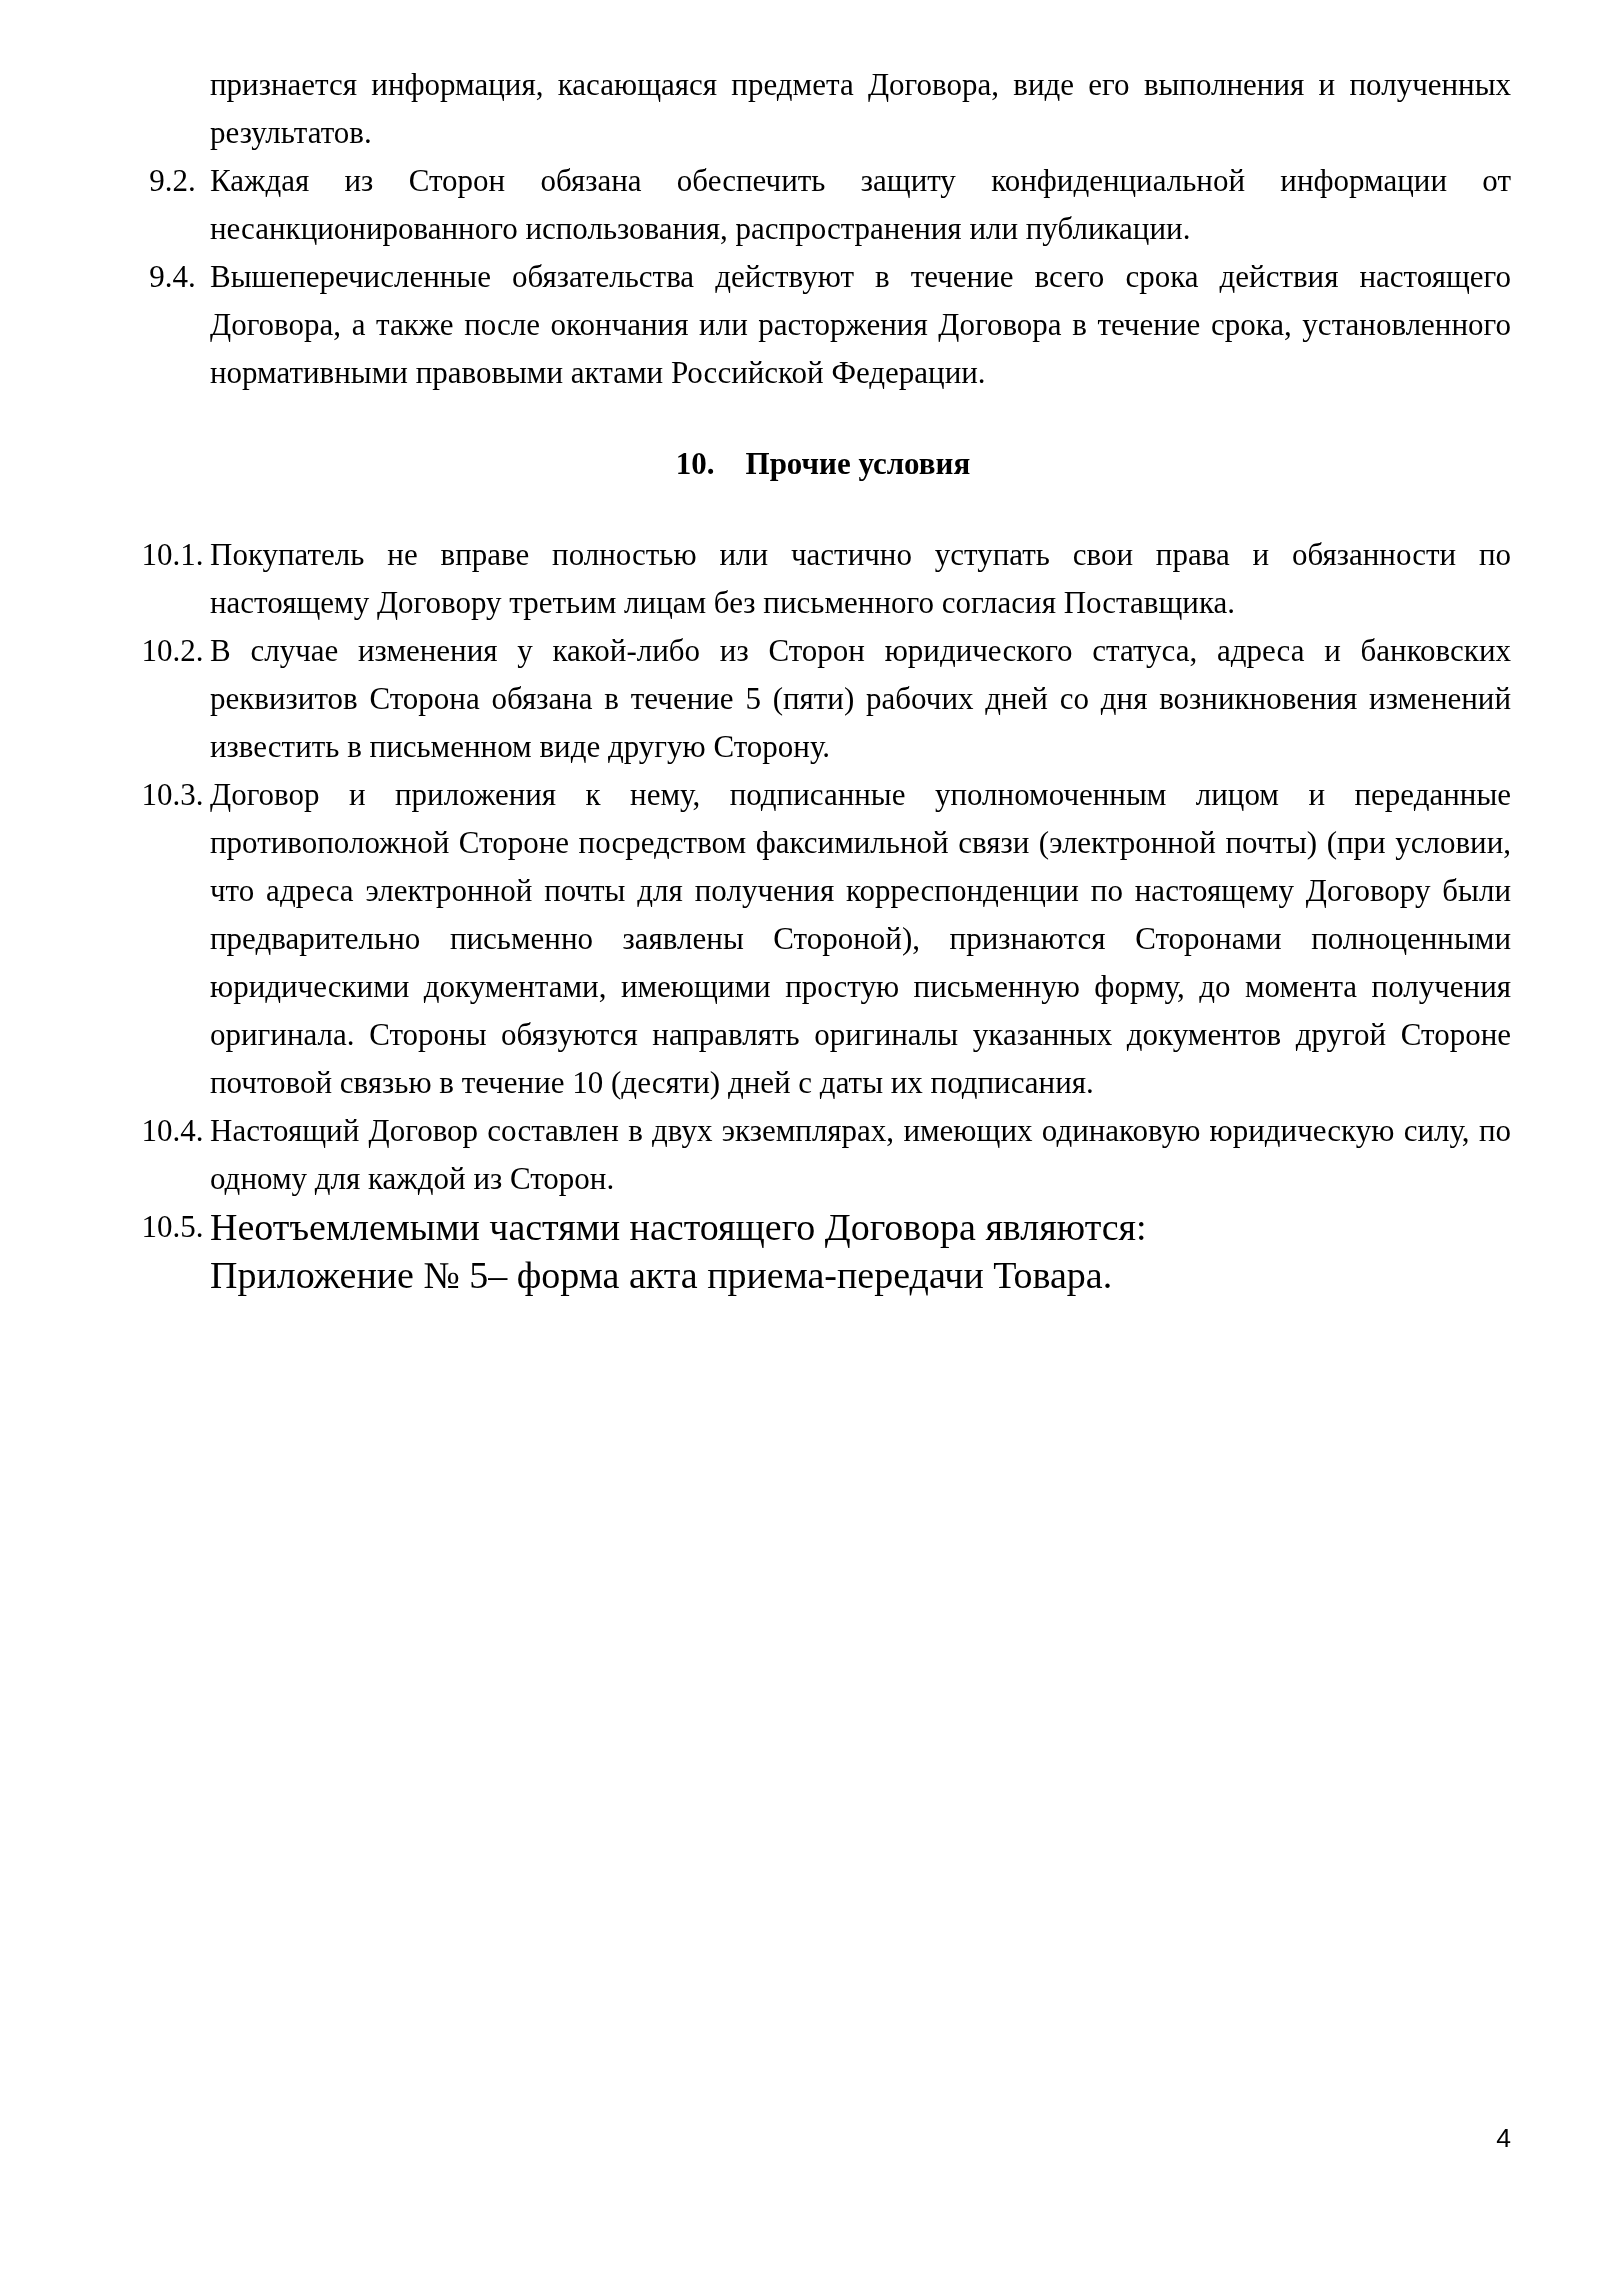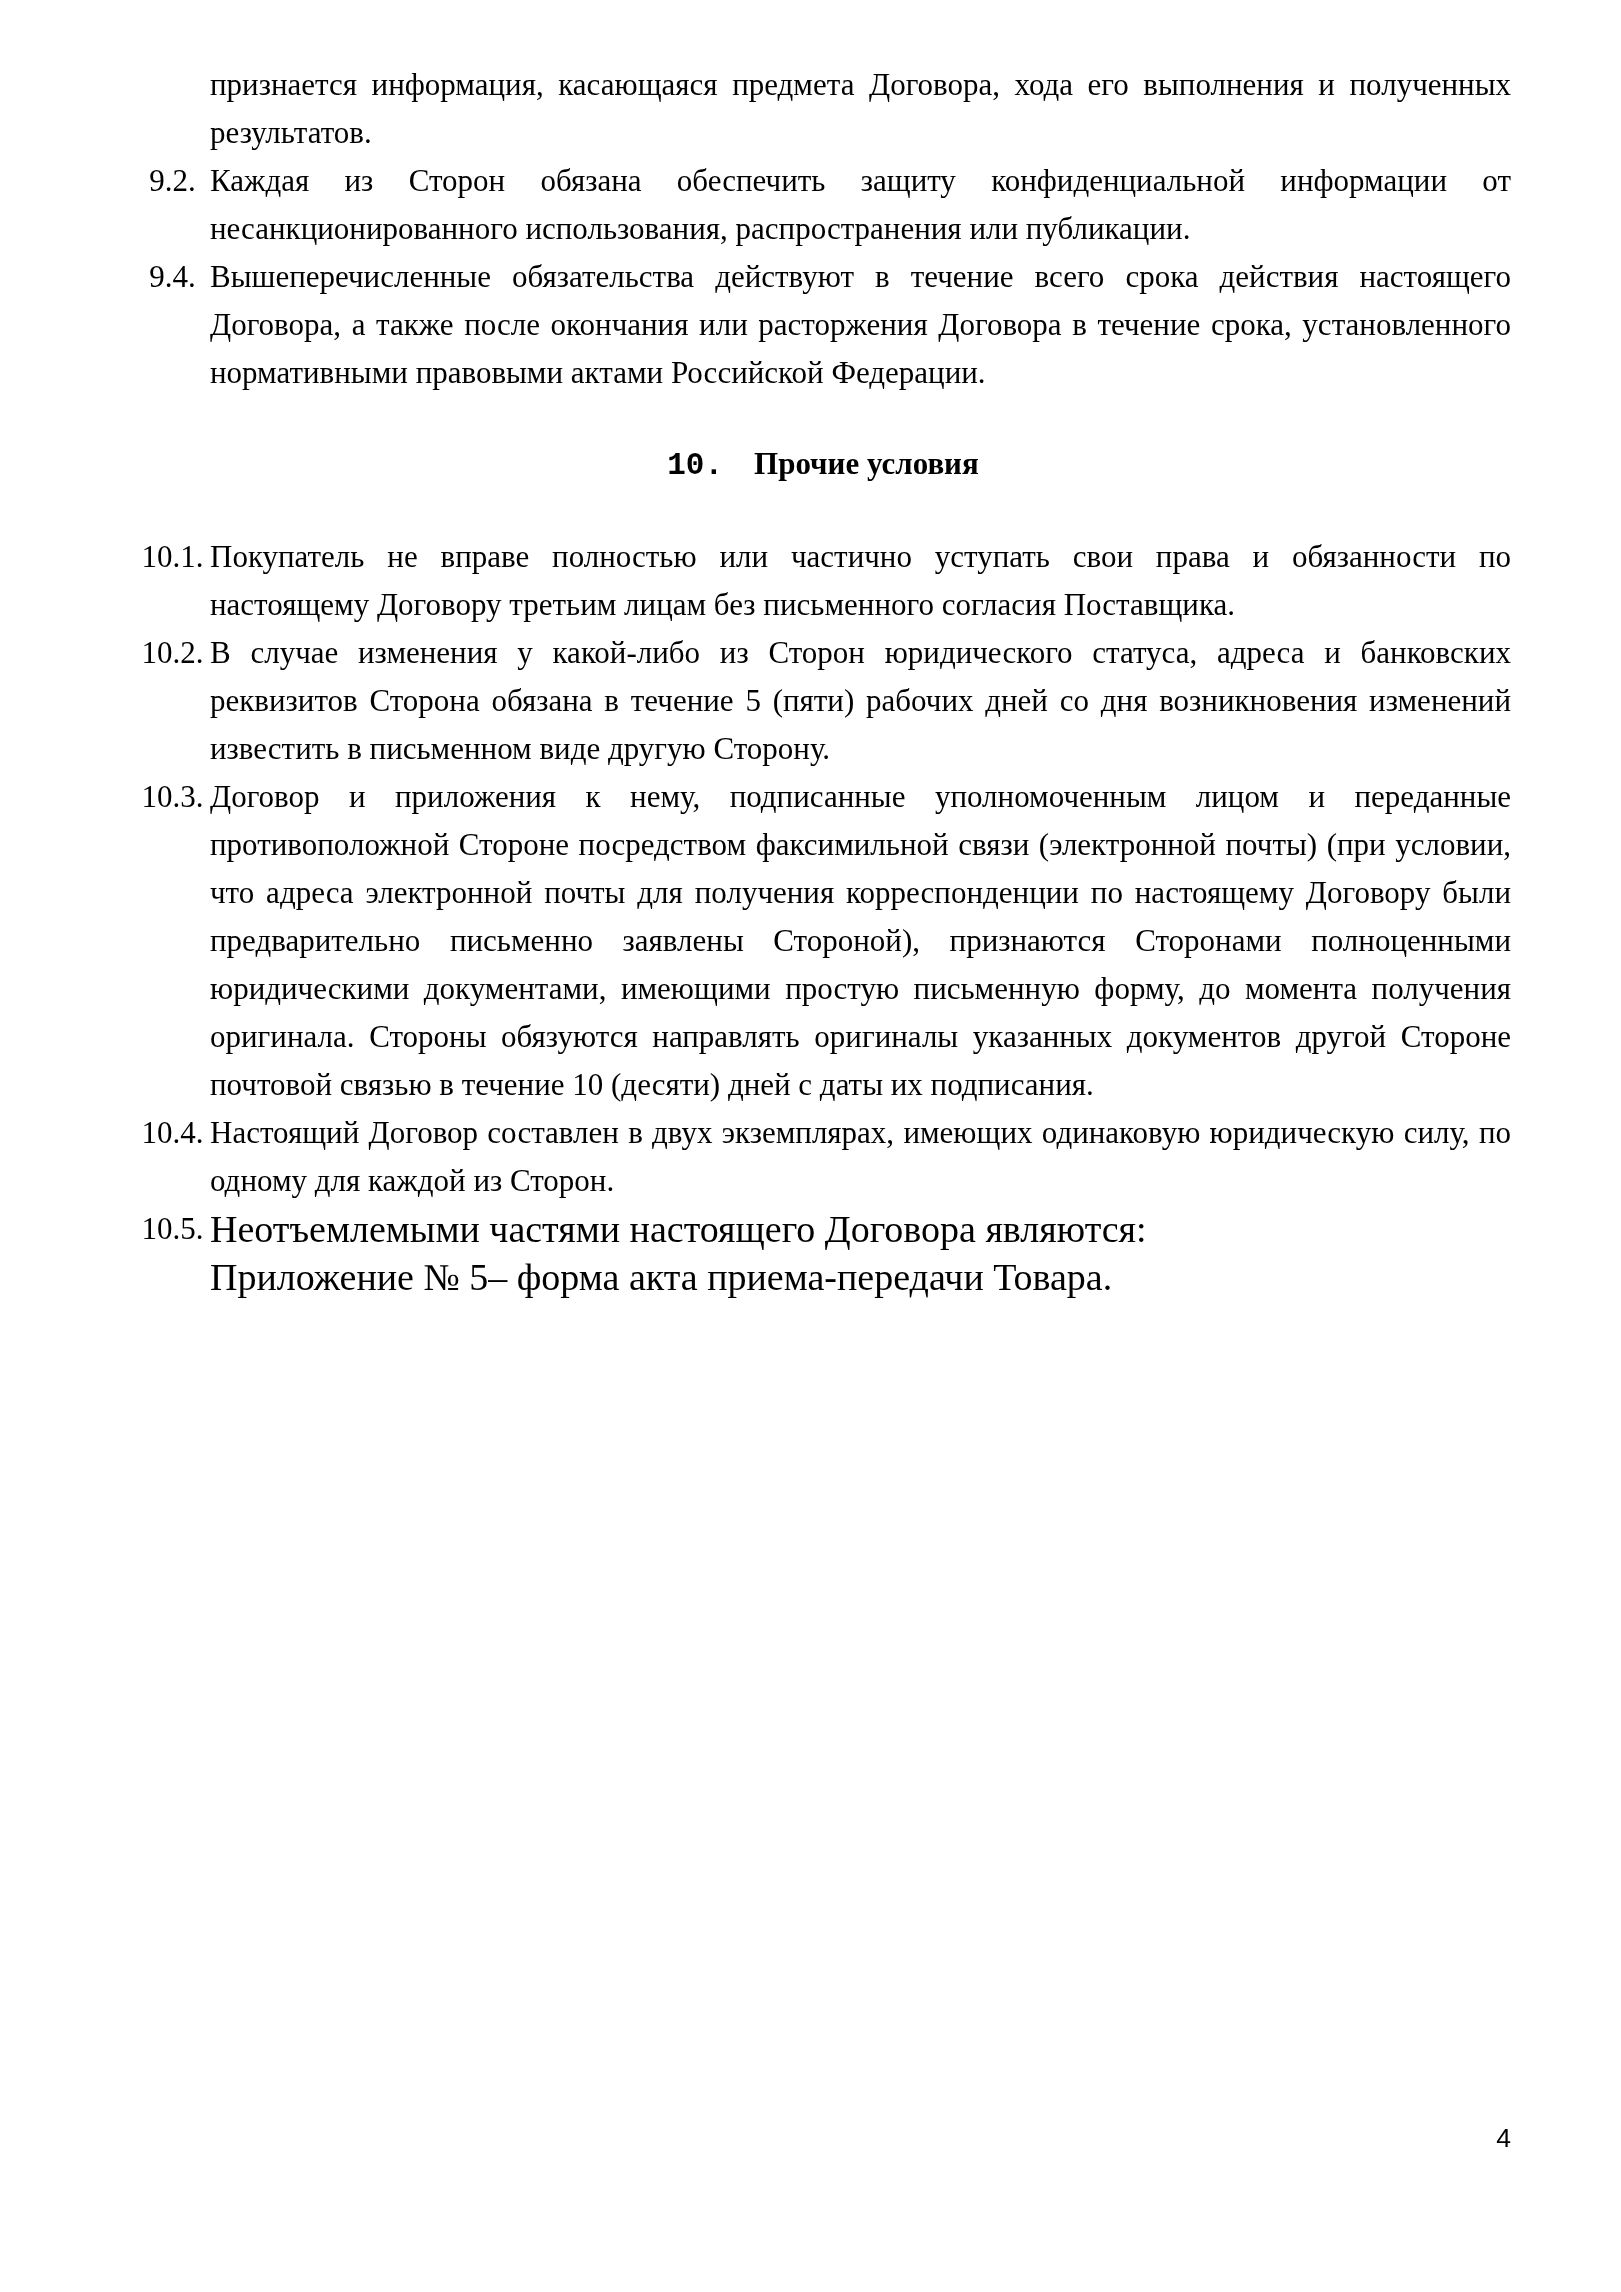--- a/index.html
+++ b/index.html
@@ -82,42 +82,41 @@
     text-align: center;
     font-weight: bold;
     font-size: 31px;
     line-height: 48px;
     margin-top: 43px;
     margin-bottom: 43px;
   }
 
   .section-heading .head-num {
     margin-right: 31px;
-    font-family: Liberation Mono, monospace;
   }
 
   
   .page-number {
     position: absolute;
     right: 110px;
     top: 2123px;
     font-family: "Liberation Sans", "DejaVu Sans", sans-serif;
     font-size: 26.5px;
     line-height: 31px;
     color: #000000;
   }
 </style>
 </head>
 <body>
 
 <div class="page">
 
   <div class="content">
 
-    <div class="cont-para">признается информация, касающаяся предмета Договора, хода его выполнения и полученных результатов.</div>
+    <div class="cont-para">признается информация, касающаяся предмета Договора, виде его выполнения и полученных результатов.</div>
 
     <div class="clause lvl9">
       <div class="clause-num">9.2.</div>
       <div class="clause-body">Каждая из Сторон обязана обеспечить защиту конфиденциальной информации от несанкционированного использования, распространения или публикации.</div>
     </div>
 
 
     <div class="clause lvl9">
       <div class="clause-num">9.4.</div>
       <div class="clause-body">Вышеперечисленные обязательства действуют в течение всего срока действия настоящего Договора, а также после окончания или расторжения Договора в течение срока, установленного нормативными правовыми актами Российской Федерации.</div>

